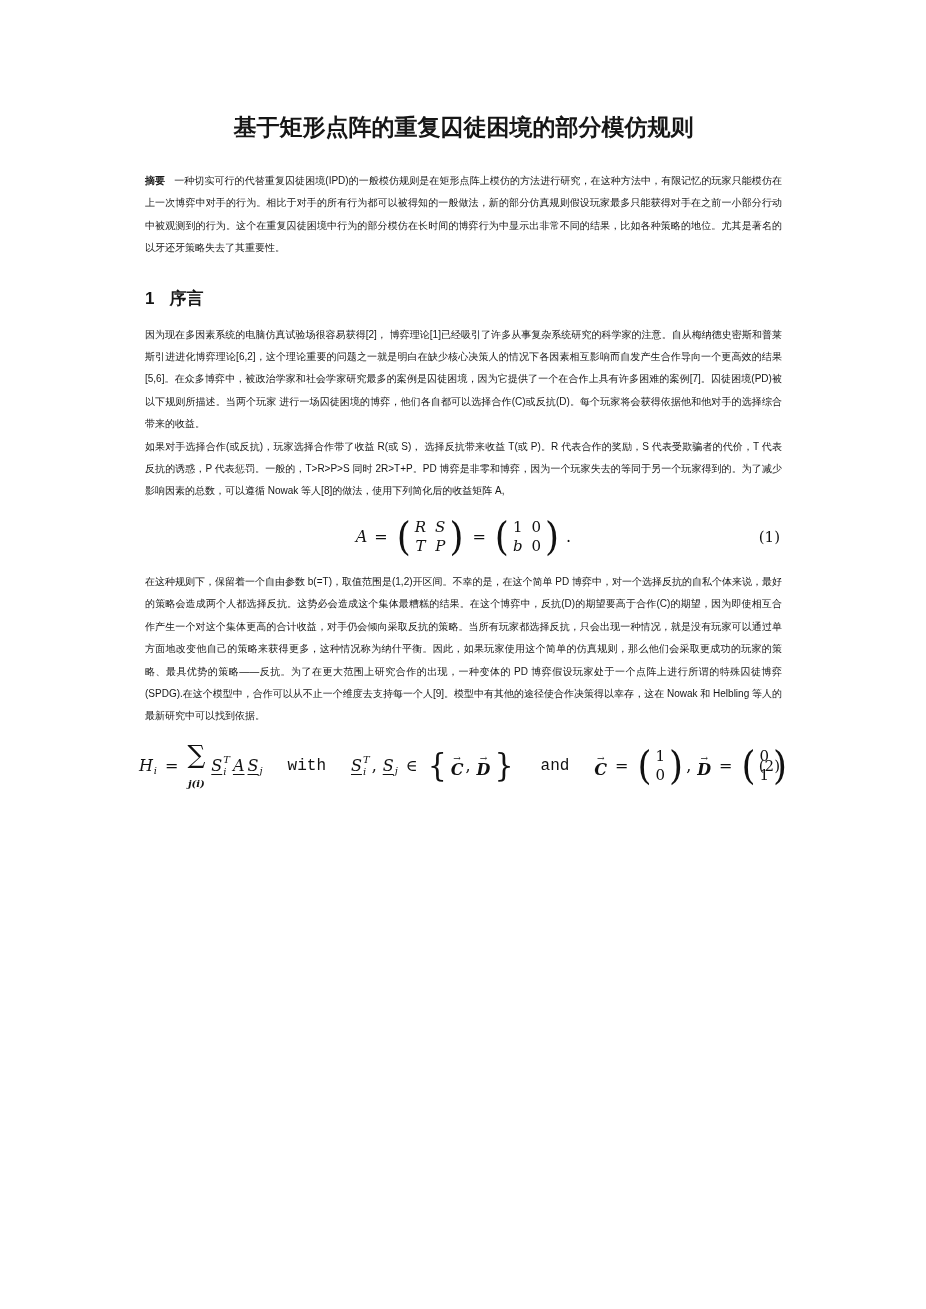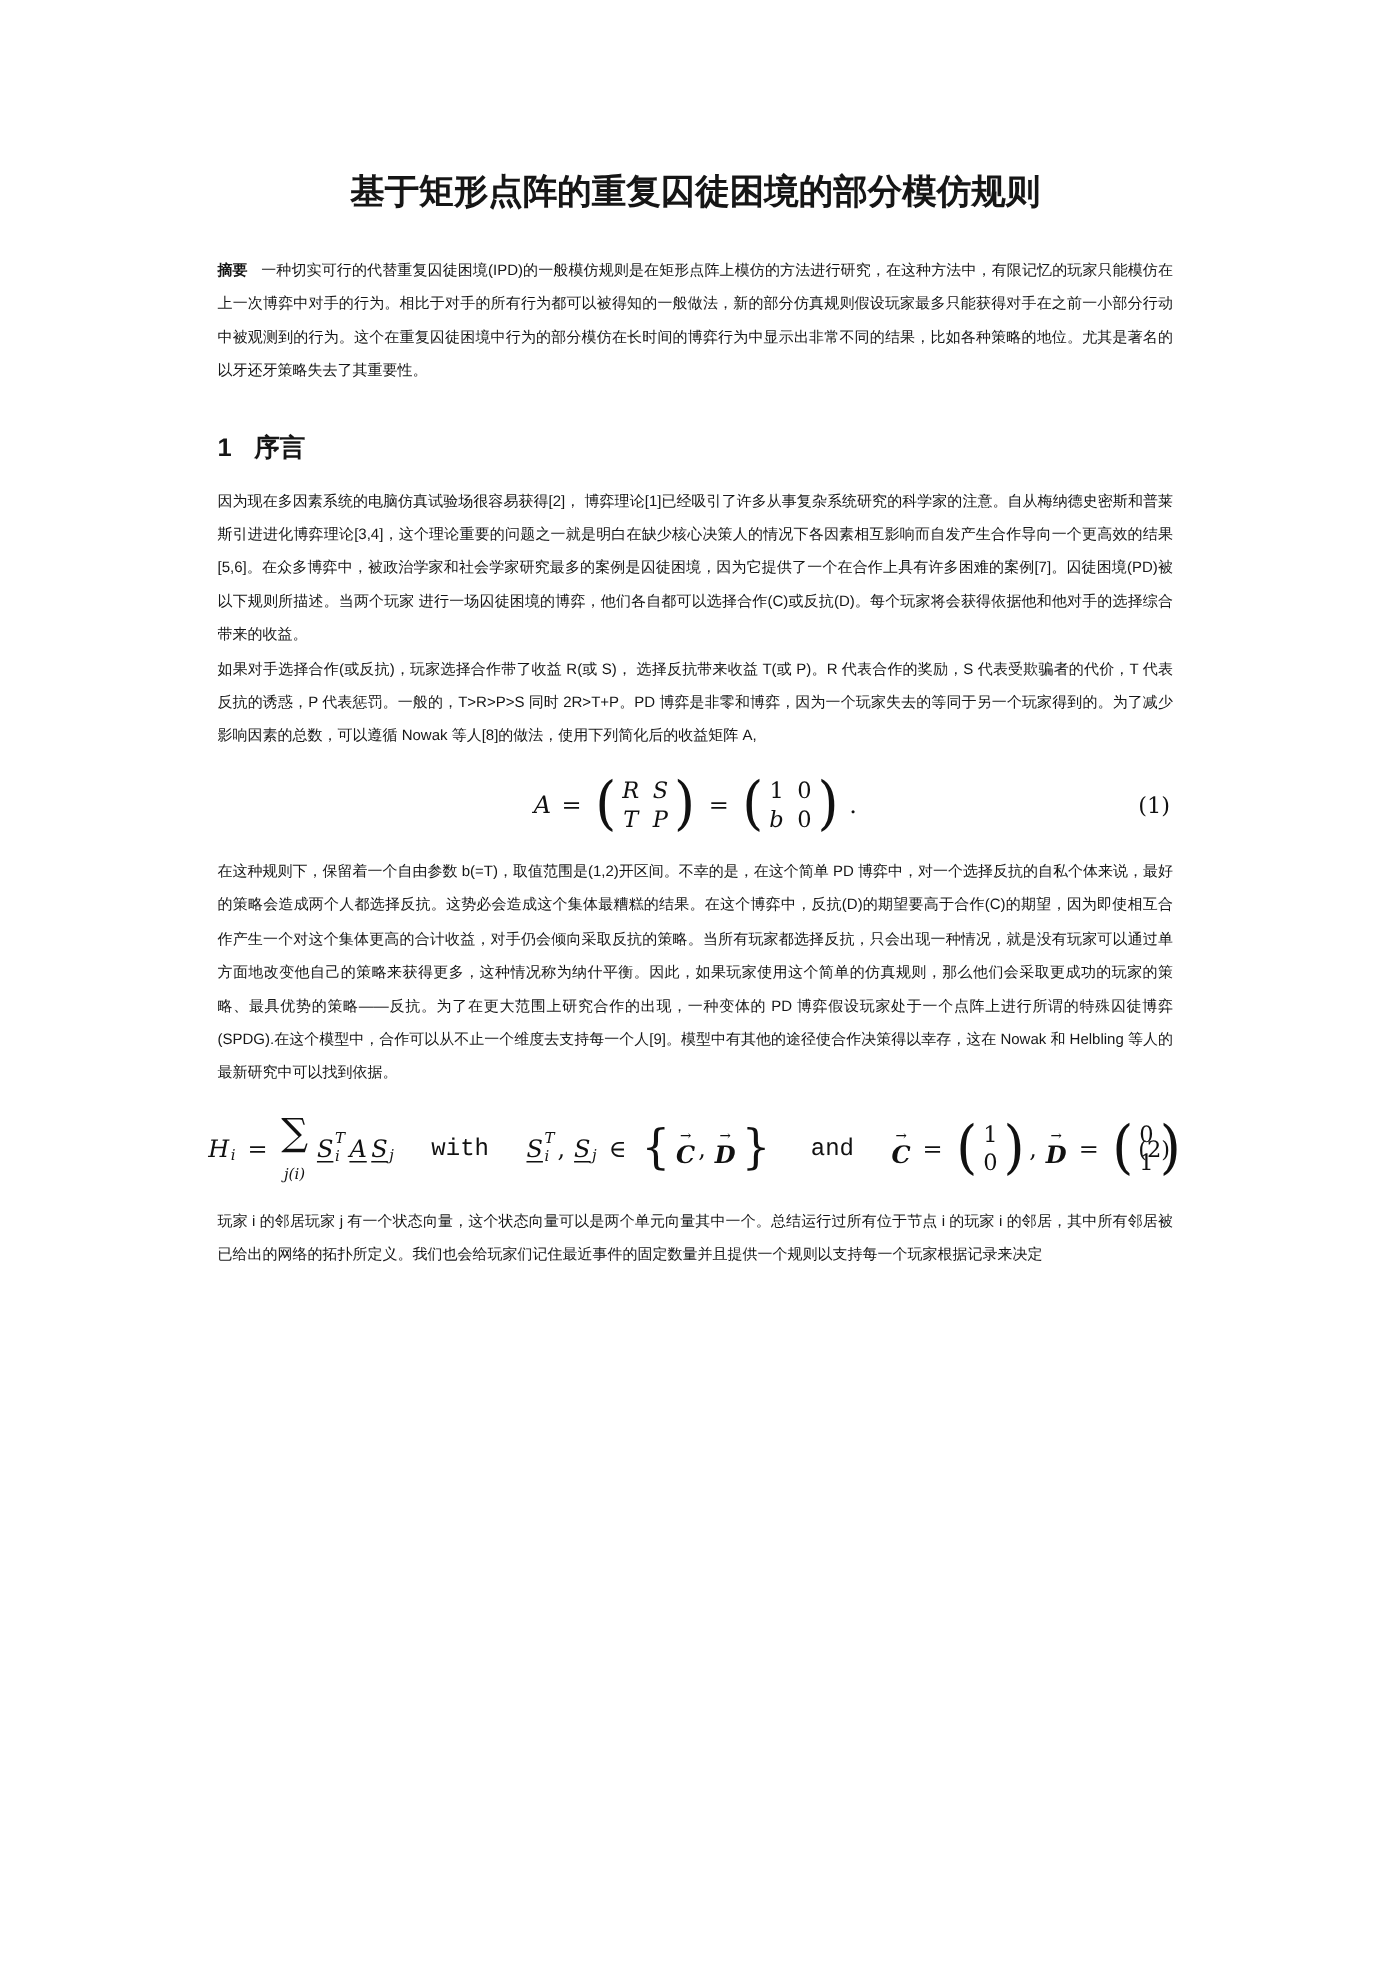--- a/index.html
+++ b/index.html
@@ -27,21 +27,21 @@
   .mat{display:inline-flex;align-items:center;margin:0 2px;}
   .br{font-family:"DejaVu Serif",serif;font-size:36px;font-weight:300;line-height:0.95;
       transform:scaleY(1.08);display:inline-block;}
   .grid2{display:grid;grid-template-columns:auto auto;column-gap:9px;row-gap:0;
          padding:0 4px;text-align:center;font-size:15px;line-height:19px;}
   .grid1{display:grid;grid-template-columns:auto;row-gap:0;padding:0 4px;text-align:center;
          font-size:15px;line-height:19px;}
 
   .sum{display:inline-flex;flex-direction:column;align-items:center;margin:0 5px 0 2px;}
   .sigma{font-size:25px;line-height:23px;font-style:normal;}
-  .sum-sub{font-size:10px;font-style:italic;line-height:10px;margin-top:13px;}
+  .sum-sub{font-size:10px;font-style:italic;line-height:10px;margin-top:13px;font-weight:bold;}
 
   .sterm{display:inline-flex;align-items:center;margin:0 1px;}
   .ss{display:inline-flex;flex-direction:column;justify-content:space-between;height:22px;
       font-size:10px;font-style:italic;line-height:10px;margin-left:1px;}
   .ssub2{font-size:10px;font-style:italic;line-height:8px;align-self:flex-end;margin-left:1px;}
 
   .vec{display:inline-flex;flex-direction:column;align-items:center;line-height:1;margin:0 1px;}
   .vec .arr{font-size:9px;height:8px;line-height:8px;font-style:normal;}
   .vec .vbase{font-style:italic;font-weight:700;}
 
@@ -57,21 +57,21 @@
 
   <p class="body-text abstract">
     <span class="abstract-label">摘要</span><span>一种切实可行的代替重复囚徒困境(IPD)的一般模仿规则是在矩形点阵上模仿的方法进行研究，在这种方法中，有限记忆的玩家只能模仿在上一次博弈中对手的行为。相比于对手的所有行为都可以被得知的一般做法，新的部分仿真规则假设玩家最多只能获得对手在之前一小部分行动中被观测到的行为。这个在重复囚徒困境中行为的部分模仿在长时间的博弈行为中显示出非常不同的结果，比如各种策略的地位。尤其是著名的以牙还牙策略失去了其重要性。</span>
   </p>
 
   <div class="section-heading">
     <span class="sec-num">1</span>
     <span>序言</span>
   </div>
 
-  <p class="body-text">因为现在多因素系统的电脑仿真试验场很容易获得[2]， 博弈理论[1]已经吸引了许多从事复杂系统研究的科学家的注意。自从梅纳德史密斯和普莱斯引进进化博弈理论[3,4]，这个理论重要的问题之一就是明白在缺少核心决策人的情况下各因素相互影响而自发产生合作导向一个更高效的结果[5,6]。在众多博弈中，被政治学家和社会学家研究最多的案例是囚徒困境，因为它提供了一个在合作上具有许多困难的案例[7]。囚徒困境(PD)被以下规则所描述。当两个玩家 进行一场囚徒困境的博弈，他们各自都可以选择合作(C)或反抗(D)。每个玩家将会获得依据他和他对手的选择综合带来的收益。</p>
+  <p class="body-text">因为现在多因素系统的电脑仿真试验场很容易获得[2]， 博弈理论[1]已经吸引了许多从事复杂系统研究的科学家的注意。自从梅纳德史密斯和普莱斯引进进化博弈理论[6,2]，这个理论重要的问题之一就是明白在缺少核心决策人的情况下各因素相互影响而自发产生合作导向一个更高效的结果[5,6]。在众多博弈中，被政治学家和社会学家研究最多的案例是囚徒困境，因为它提供了一个在合作上具有许多困难的案例[7]。囚徒困境(PD)被以下规则所描述。当两个玩家 进行一场囚徒困境的博弈，他们各自都可以选择合作(C)或反抗(D)。每个玩家将会获得依据他和他对手的选择综合带来的收益。</p>
   <p class="body-text">如果对手选择合作(或反抗)，玩家选择合作带了收益 R(或 S)， 选择反抗带来收益 T(或 P)。R 代表合作的奖励，S 代表受欺骗者的代价，T 代表反抗的诱惑，P 代表惩罚。一般的，T&gt;R&gt;P&gt;S 同时 2R&gt;T+P。PD 博弈是非零和博弈，因为一个玩家失去的等同于另一个玩家得到的。为了减少影响因素的总数，可以遵循 Nowak 等人[8]的做法，使用下列简化后的收益矩阵 A,</p>
 
   <div class="equation">
     <div class="eq-body">
       <span class="mvar">A</span>
       <span class="mo">=</span>
       <span class="mat">
         <span class="br">(</span>
         <span class="grid2">
           <span class="mvar">R</span>
@@ -172,15 +172,14 @@
         <span class="grid1">
           <span class="mnum">0</span>
           <span class="mnum">1</span>
         </span>
         <span class="br">)</span>
       </span>
     </div>
     <div class="eq-number">(2)</div>
   </div>
 
-  <p class="body-text">  玩家 i 的邻居玩家 j 有一个状态向量，这个状态向量可以是两个单元向量其中一个。总结运行过所有位于节点 i 的玩家 i 的邻居，其中所有邻居被已给出的网络的拓扑所定义。我们也会给玩家们记住最近事件的固定数量并且提供一个规则以支持每一个玩家根据记录来决定</p>
 
 </div>
 
 </body></html>

